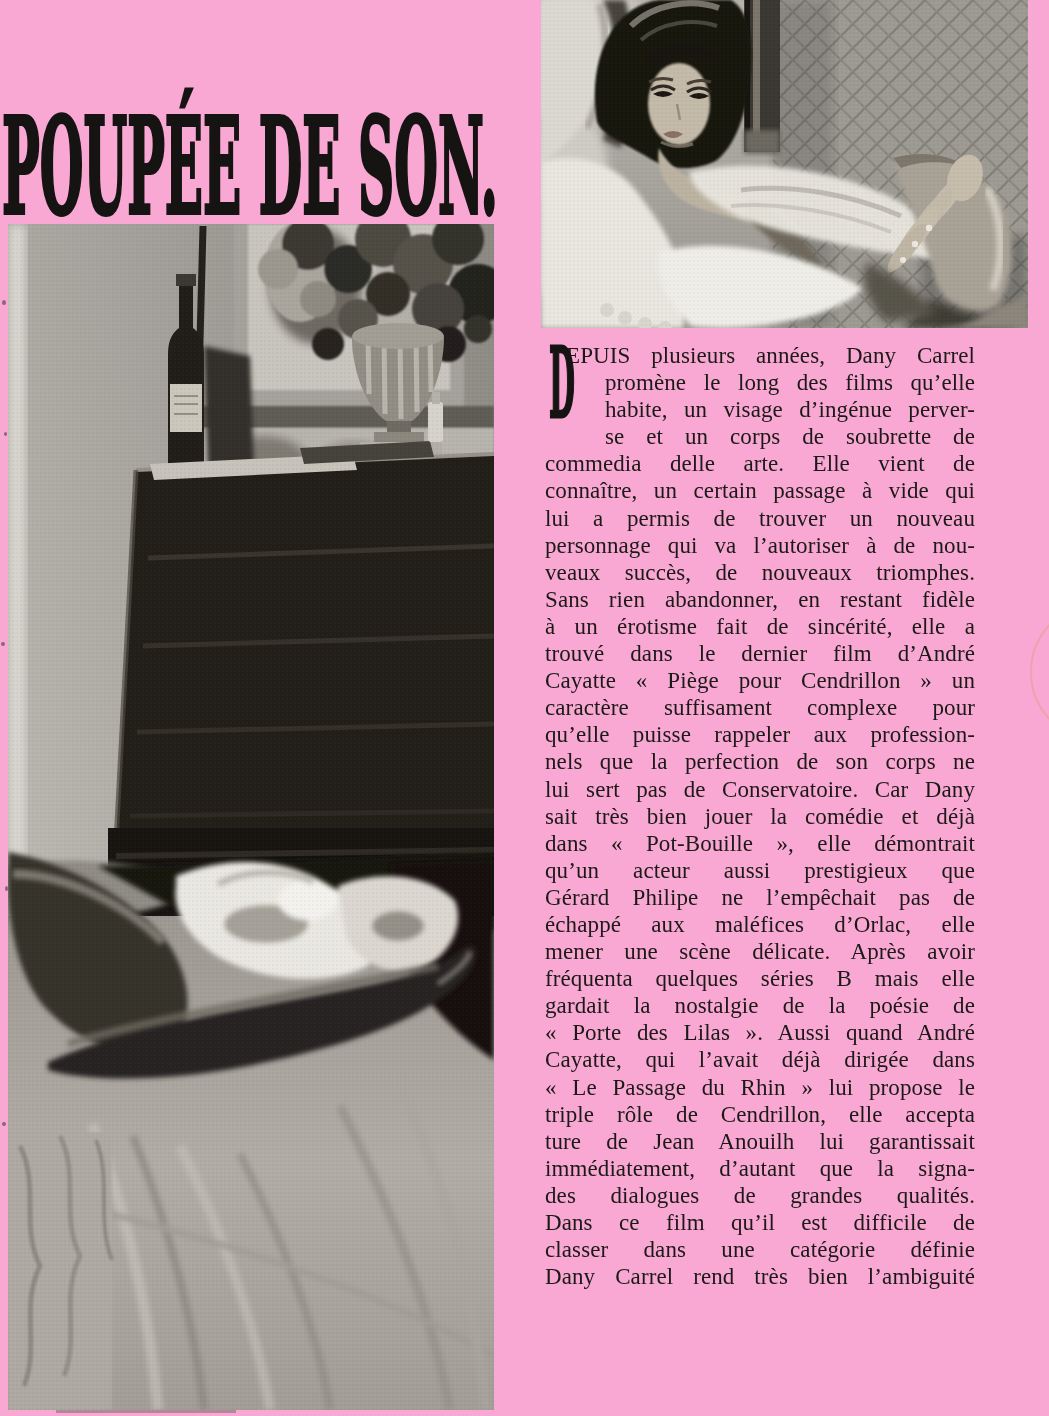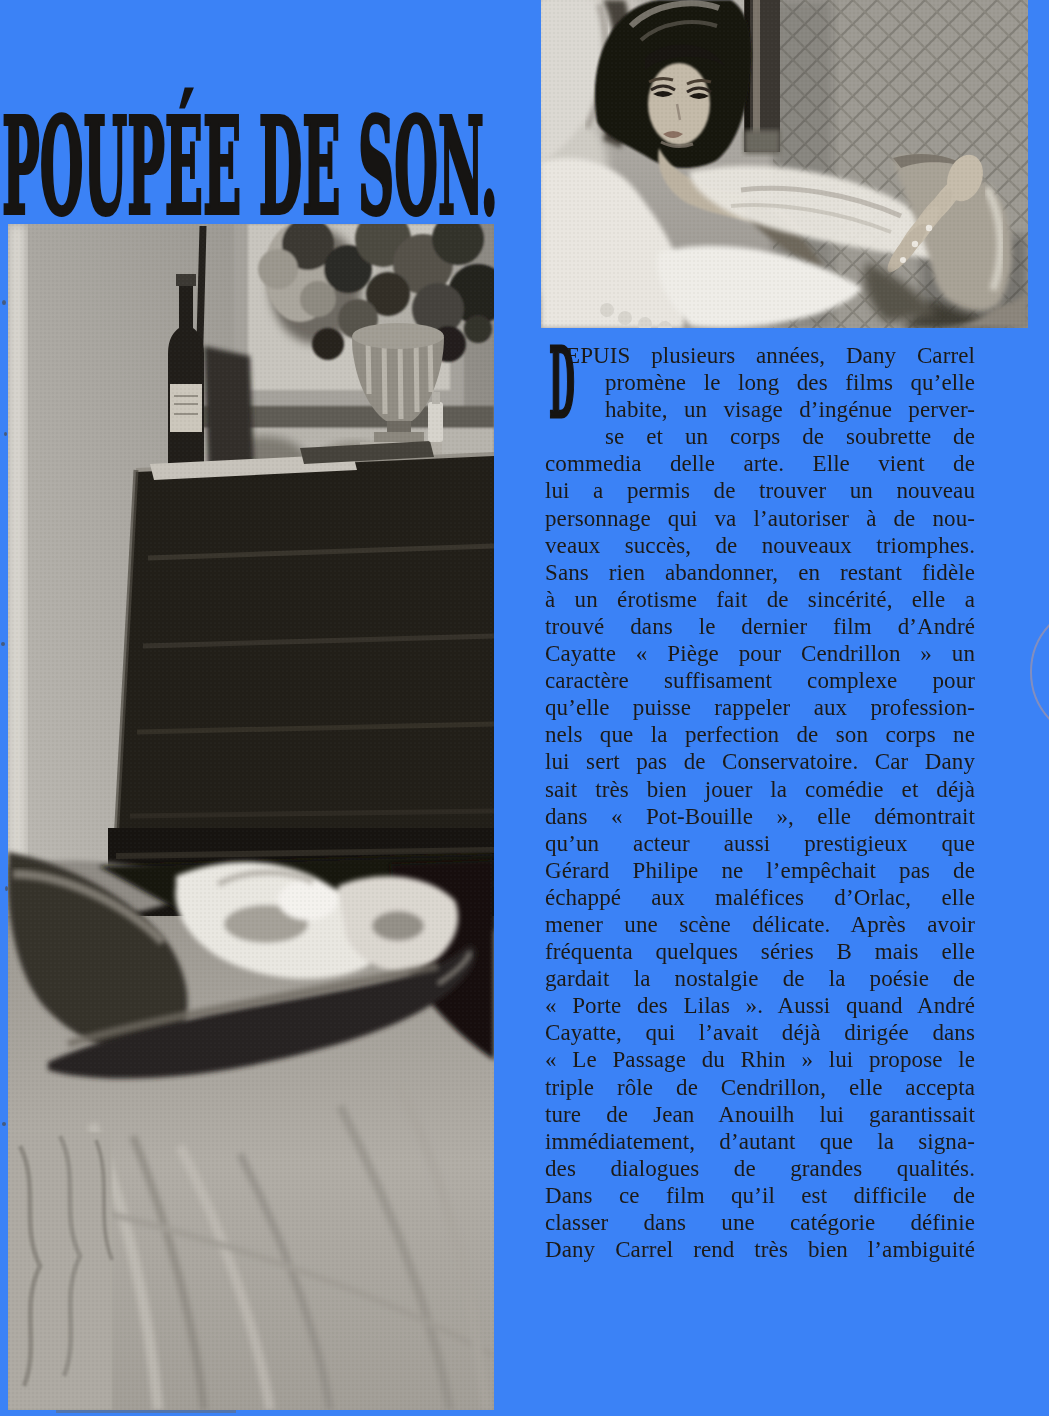--- a/index.html
+++ b/index.html
@@ -1,19 +1,19 @@
 <!DOCTYPE html>
 <html><head>
 <meta charset="utf-8">
 <style>
   * { margin:0; padding:0; box-sizing:border-box; }
   body { background:#d8d6d2; font-family:"Liberation Serif", serif; }
   .page {
     position:relative; width:1049px; height:1416px;
-    background:#3b82f6; overflow:hidden; margin:0 auto;
+    background:#f9a8d4; overflow:hidden; margin:0 auto;
   }
   
   .masthead { position:absolute; left:0; top:88px; width:520px; height:135px; overflow:visible; }
   .masthead text {
     font-family:"DejaVu Serif", serif; font-weight:bold;
   }
   
   .photo { position:absolute; display:block; }
   .photo svg { display:block; }
   .photo-right { left:541px; top:0; width:487px; height:328px; }
@@ -286,20 +286,21 @@
   <div class="article">
     <svg class="dropcap" viewBox="0 0 26 76">
       <text x="0" y="72" font-size="97" textLength="26" lengthAdjust="spacingAndGlyphs" fill="#161412" stroke="#161412" stroke-width="3">D</text>
     </svg>
     <div class="lines">
         <div class="tline ind ind1">EPUIS plusieurs années, Dany Carrel</div>
         <div class="tline ind">promène le long des films qu’elle</div>
         <div class="tline ind">habite, un visage d’ingénue perver-</div>
         <div class="tline ind">se et un corps de soubrette de</div>
         <div class="tline">commedia delle arte. Elle vient de</div>
+        <div class="tline">connaître, un certain passage à vide qui</div>
         <div class="tline">lui a permis de trouver un nouveau</div>
         <div class="tline">personnage qui va l’autoriser à de nou-</div>
         <div class="tline">veaux succès, de nouveaux triomphes.</div>
         <div class="tline">Sans rien abandonner, en restant fidèle</div>
         <div class="tline">à un érotisme fait de sincérité, elle a</div>
         <div class="tline">trouvé dans le dernier film d’André</div>
         <div class="tline">Cayatte « Piège pour Cendrillon » un</div>
         <div class="tline">caractère suffisament complexe pour</div>
         <div class="tline">qu’elle puisse rappeler aux profession-</div>
         <div class="tline">nels que la perfection de son corps ne</div>

